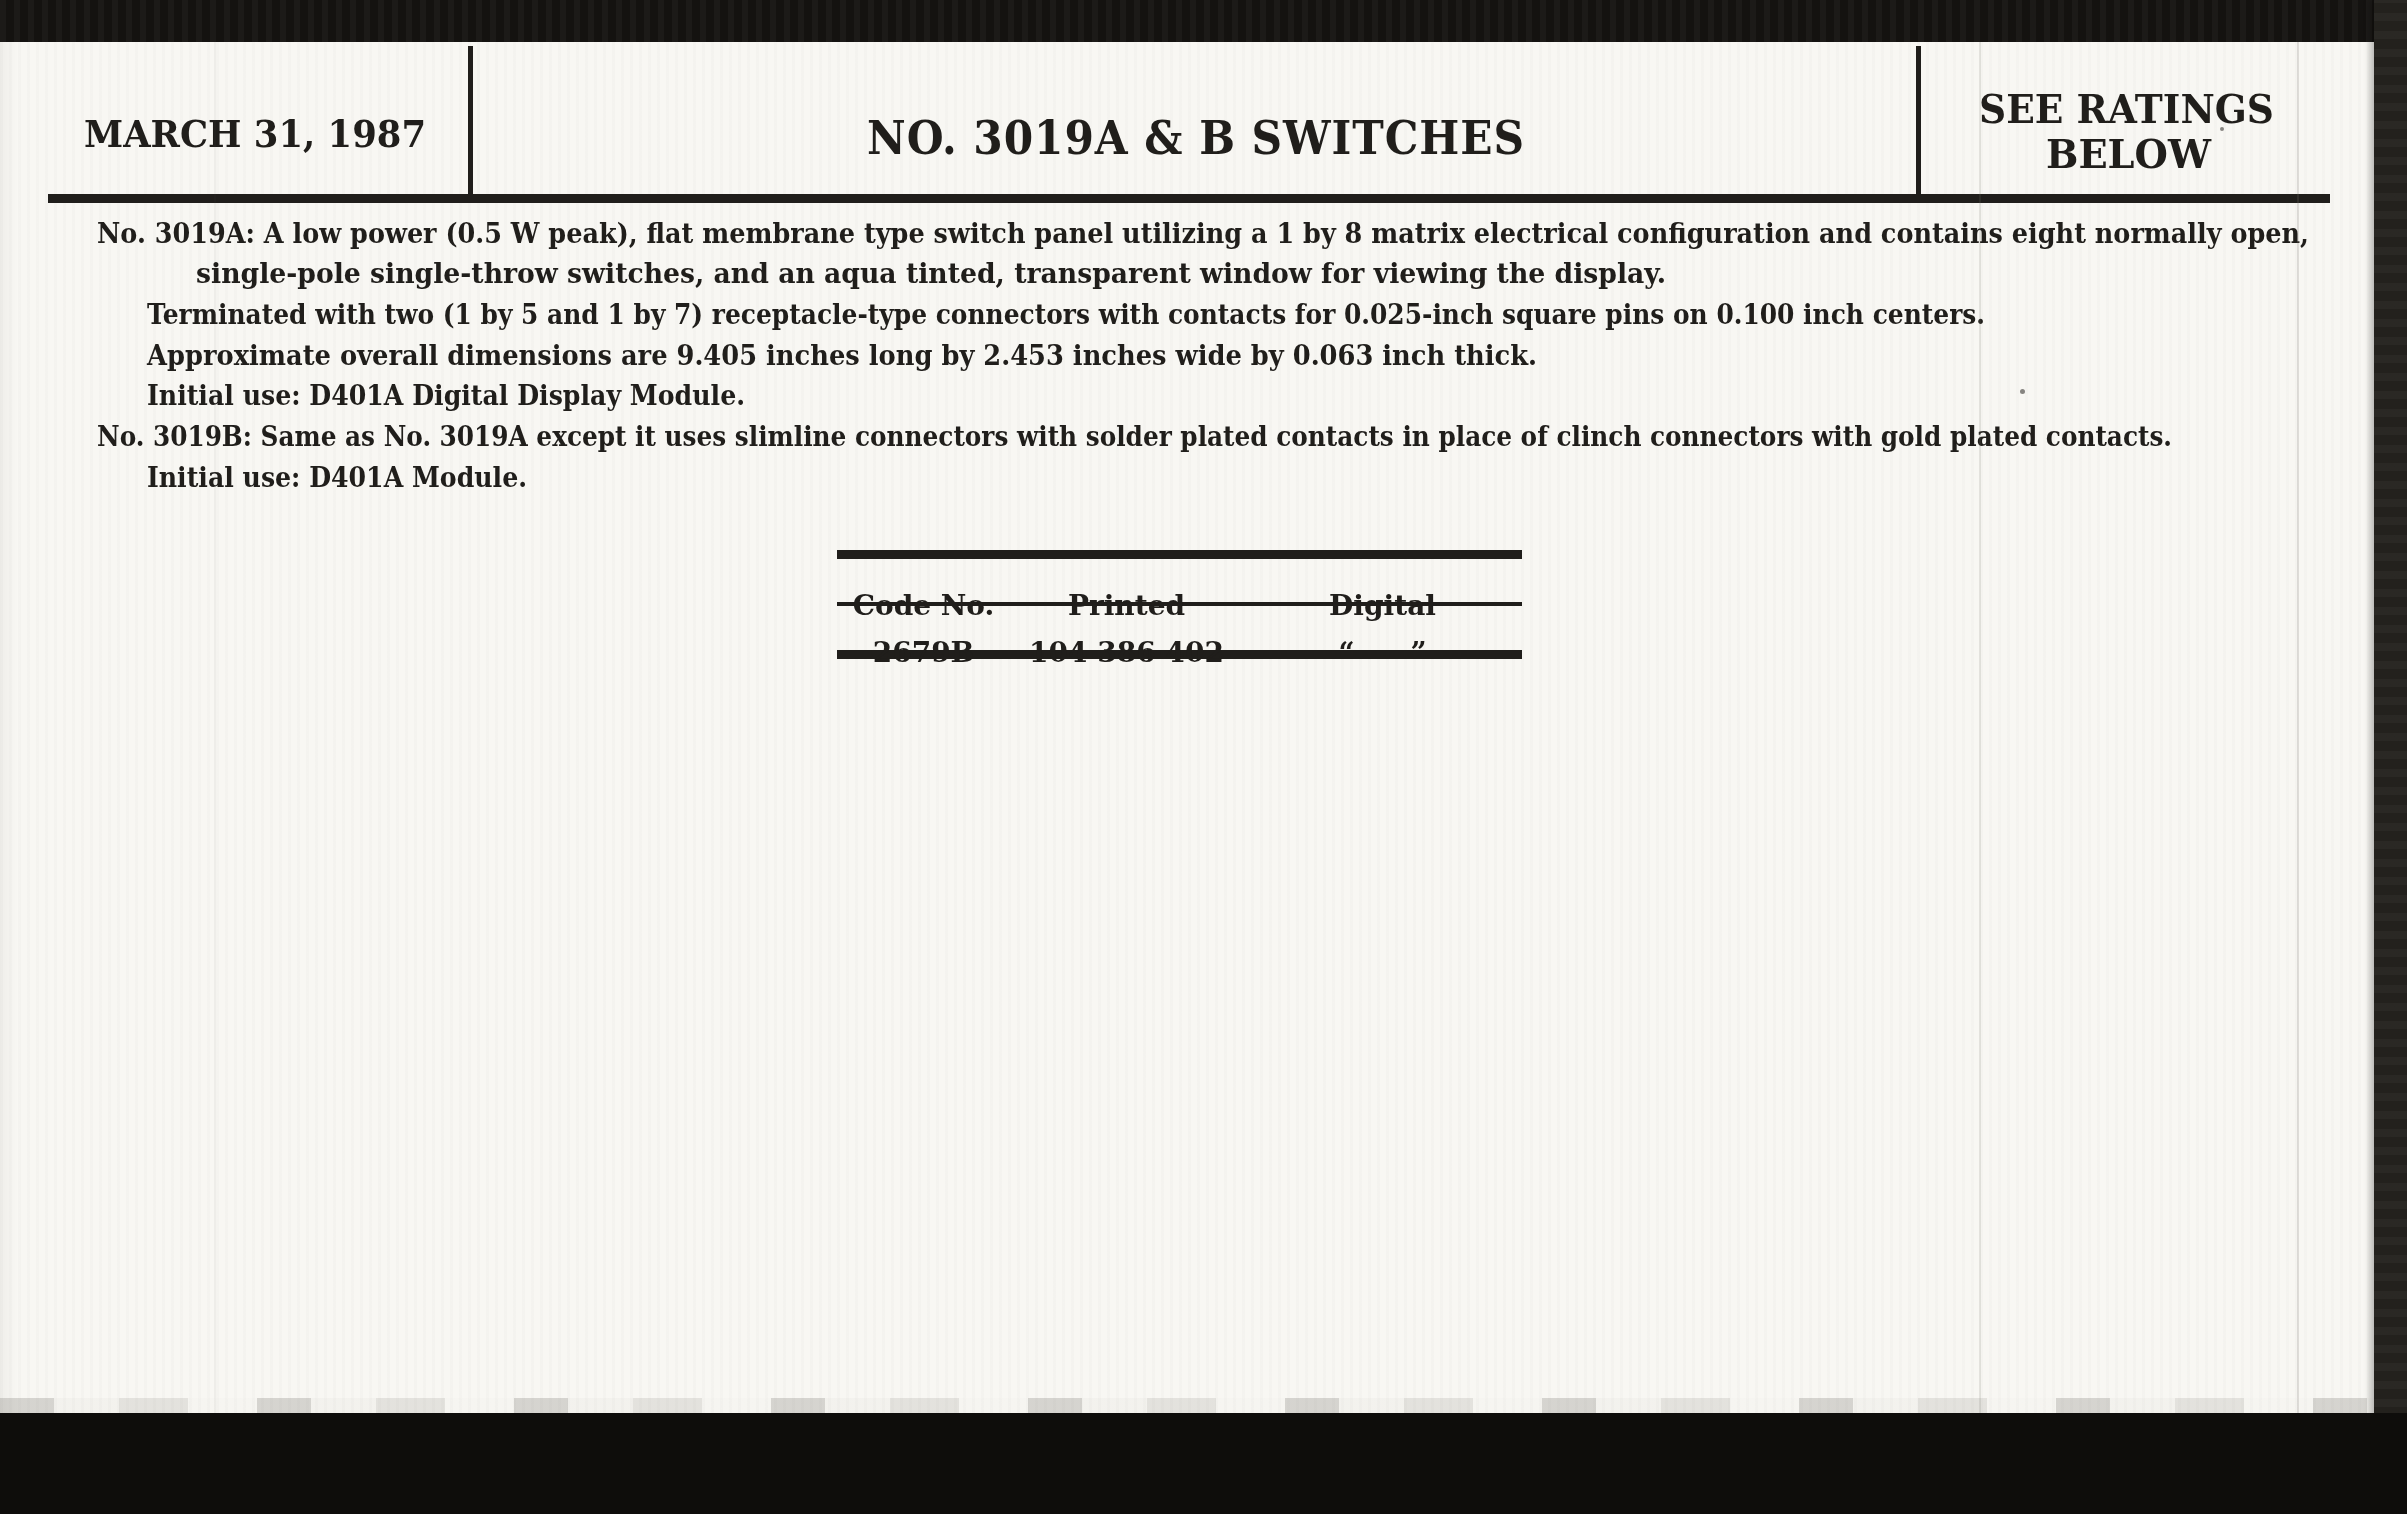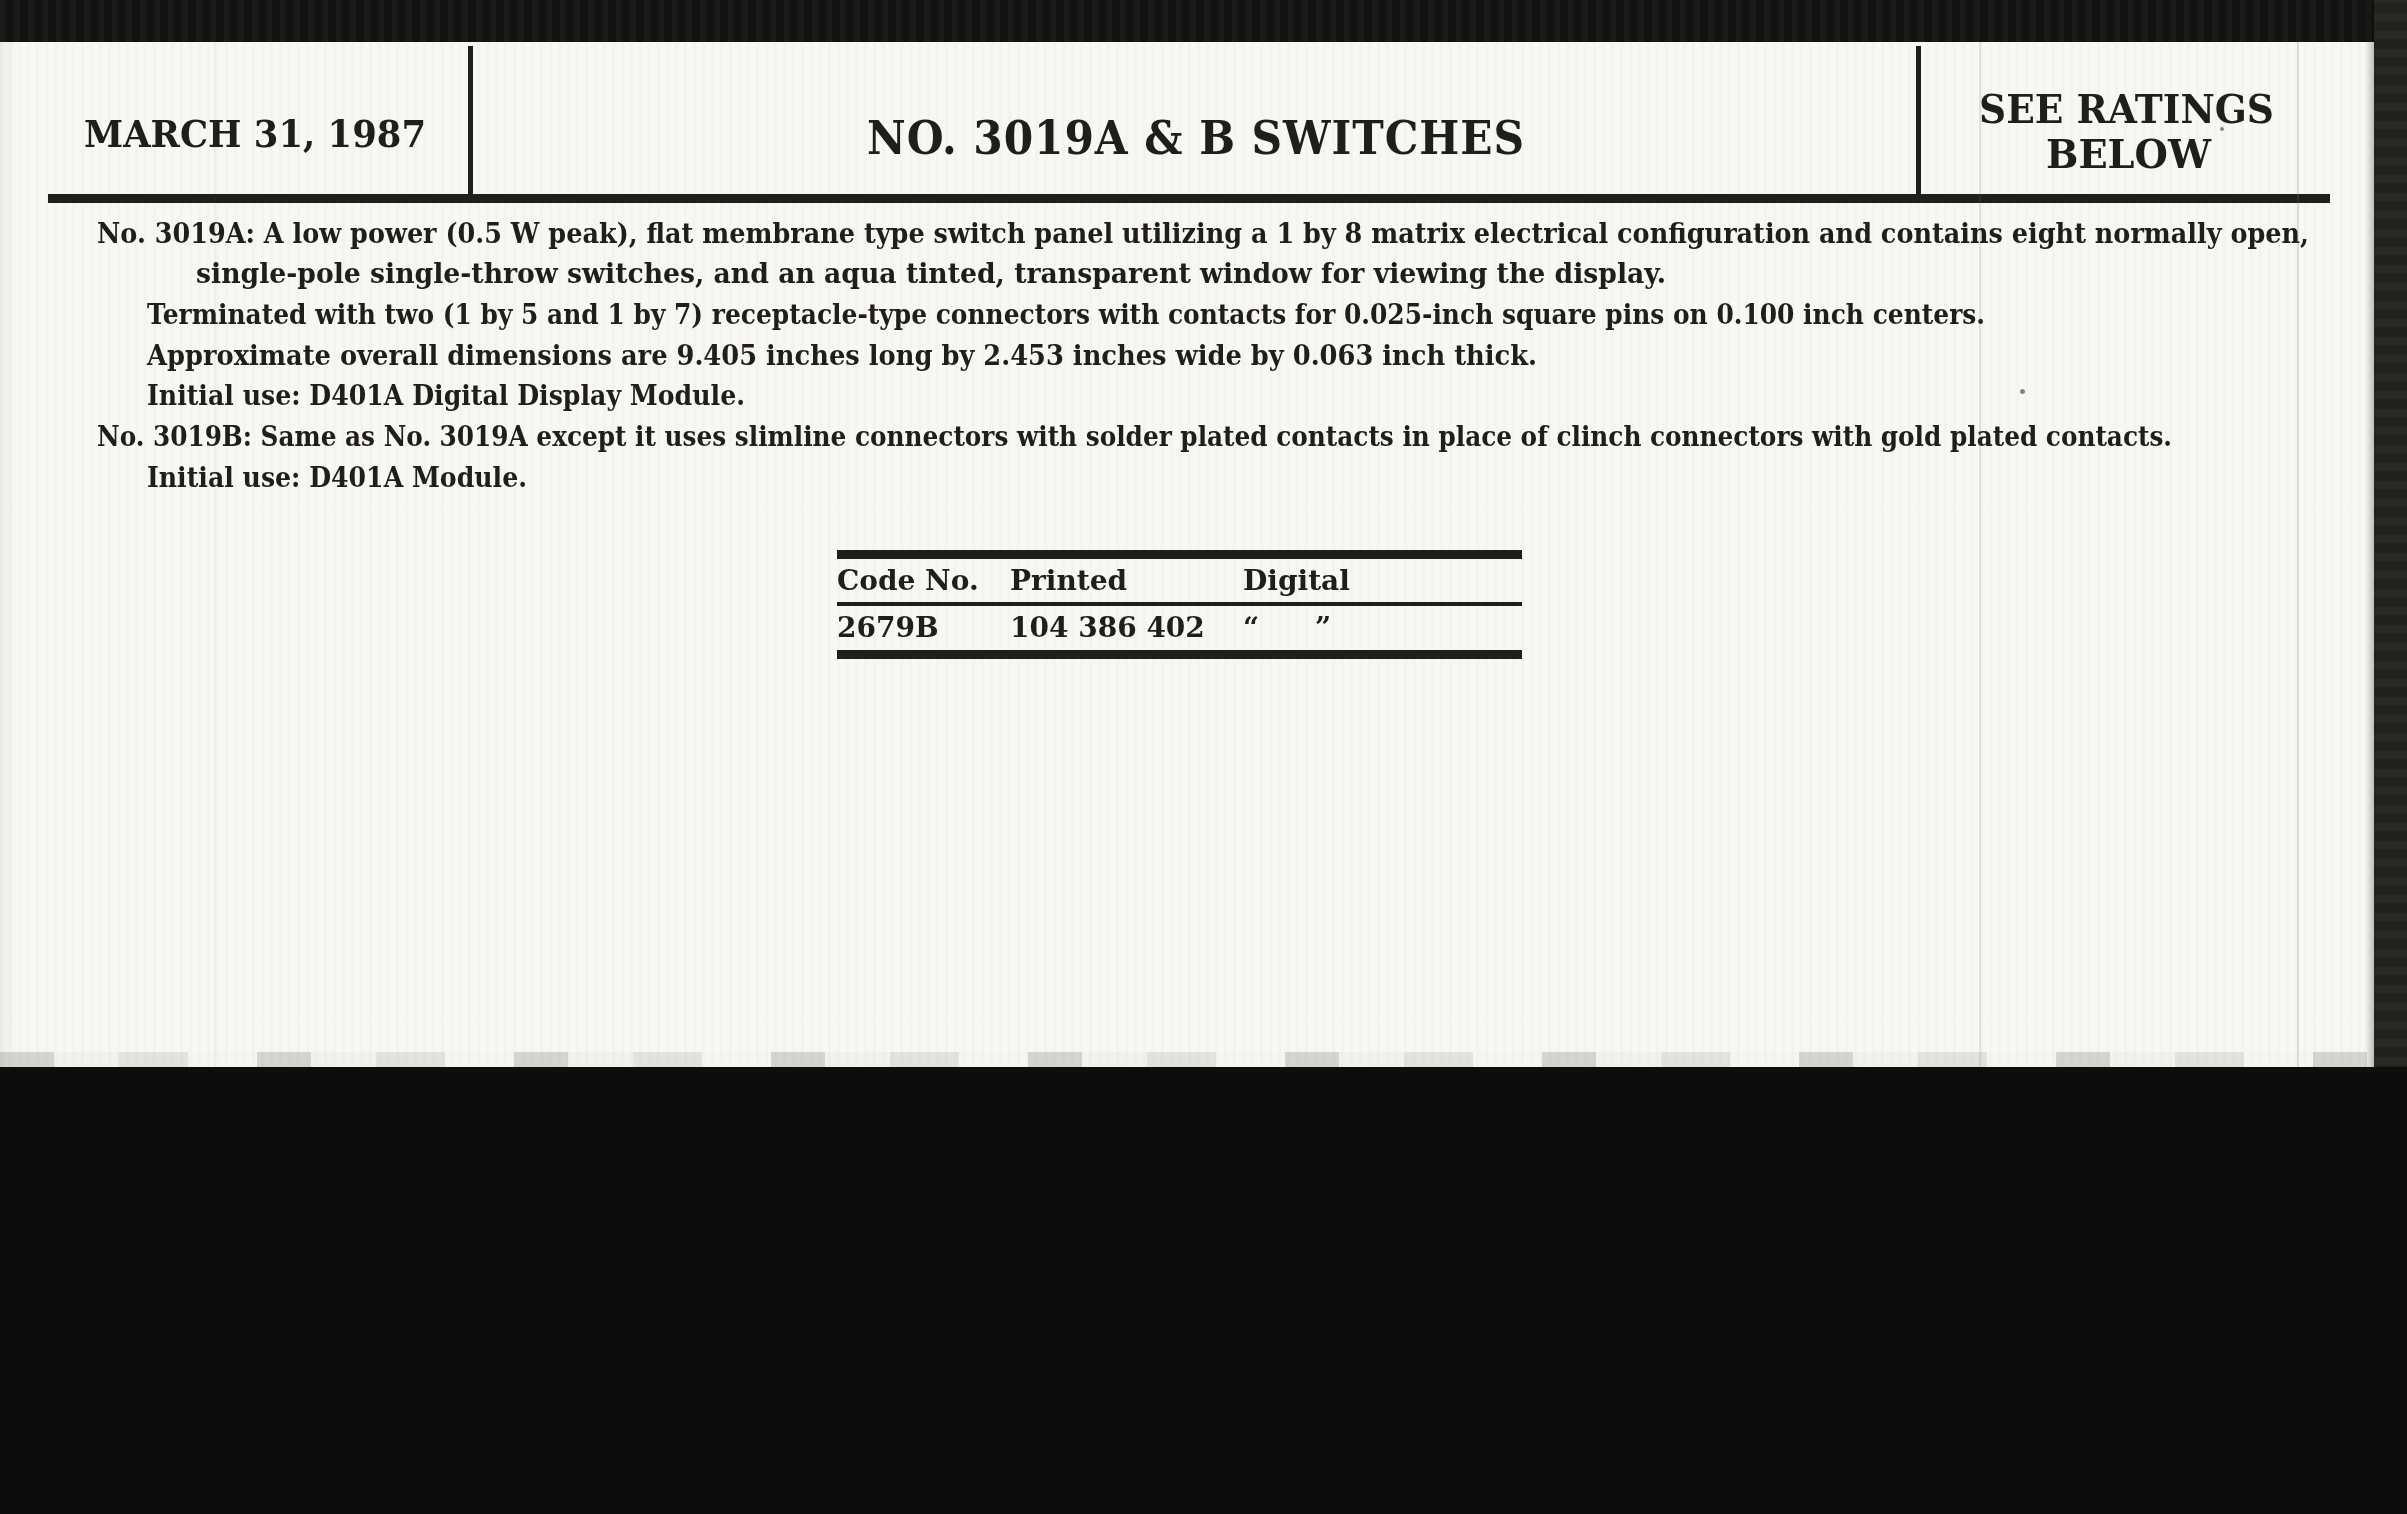--- a/index.html
+++ b/index.html
@@ -1,17 +1,17 @@
 <!DOCTYPE html>
 <html><head>
 <meta charset="utf-8">
 <style>
   html,body{margin:0;padding:0;background:#0e0d0b;}
   .scan{
-    position:relative;width:2408px;height:1067px;overflow:hidden;
+    position:relative;width:2408px;height:1413px;overflow:hidden;
     font-family:"DejaVu Serif","Liberation Serif",serif;
     color:#201e1b;
   }
   
   .page{
     position:absolute;left:0;top:0;width:2374px;height:1515px;
     background:
       repeating-linear-gradient(90deg, rgba(0,0,0,0.015) 0 3px, rgba(0,0,0,0) 3px 9px),
       linear-gradient(90deg,#efeeea 0,#f8f7f3 18px,#f8f7f3 100%);
   }
@@ -51,21 +51,21 @@
   .l6{left:97px; top:416px;}
   .l7{left:147px;top:457px;}
   
   .rtable{position:absolute;left:837px;top:550px;width:685px;}
   .trule{width:685px;background:#201e1b;}
   .trule.thick{height:9px;} .trule.thin{height:4px;}
   .trow{display:flex;width:685px;font-weight:700;font-size:28px;white-space:nowrap;}
   .trow.head{height:43px;line-height:43px;}
   .trow.r1{height:51px;line-height:51px;}
   .trow.r2{height:44px;line-height:44px;}
-  .tc{text-align:left;}
+  .tc{text-align:center;margin-top:25px;}
   .tc.c1{width:173px;} .tc.c2{width:233px;} .tc.c3{width:279px;}
   
   .fline{position:absolute;top:1434px;height:44px;line-height:44px;font-size:30px;font-weight:700;white-space:nowrap;}
   .fprop{left:1052px;} .fprint{left:2030px;}
   
   .crease{position:absolute;top:42px;height:1473px;width:2px;}
   .cr1{left:214px;background:rgba(90,88,82,0.06);}
   .cr2{left:1979px;background:rgba(120,116,108,0.16);}
   .cr3{left:2297px;background:rgba(120,116,108,0.2);}
   .speck{position:absolute;background:#3a3733;border-radius:50%;opacity:0.6;}

